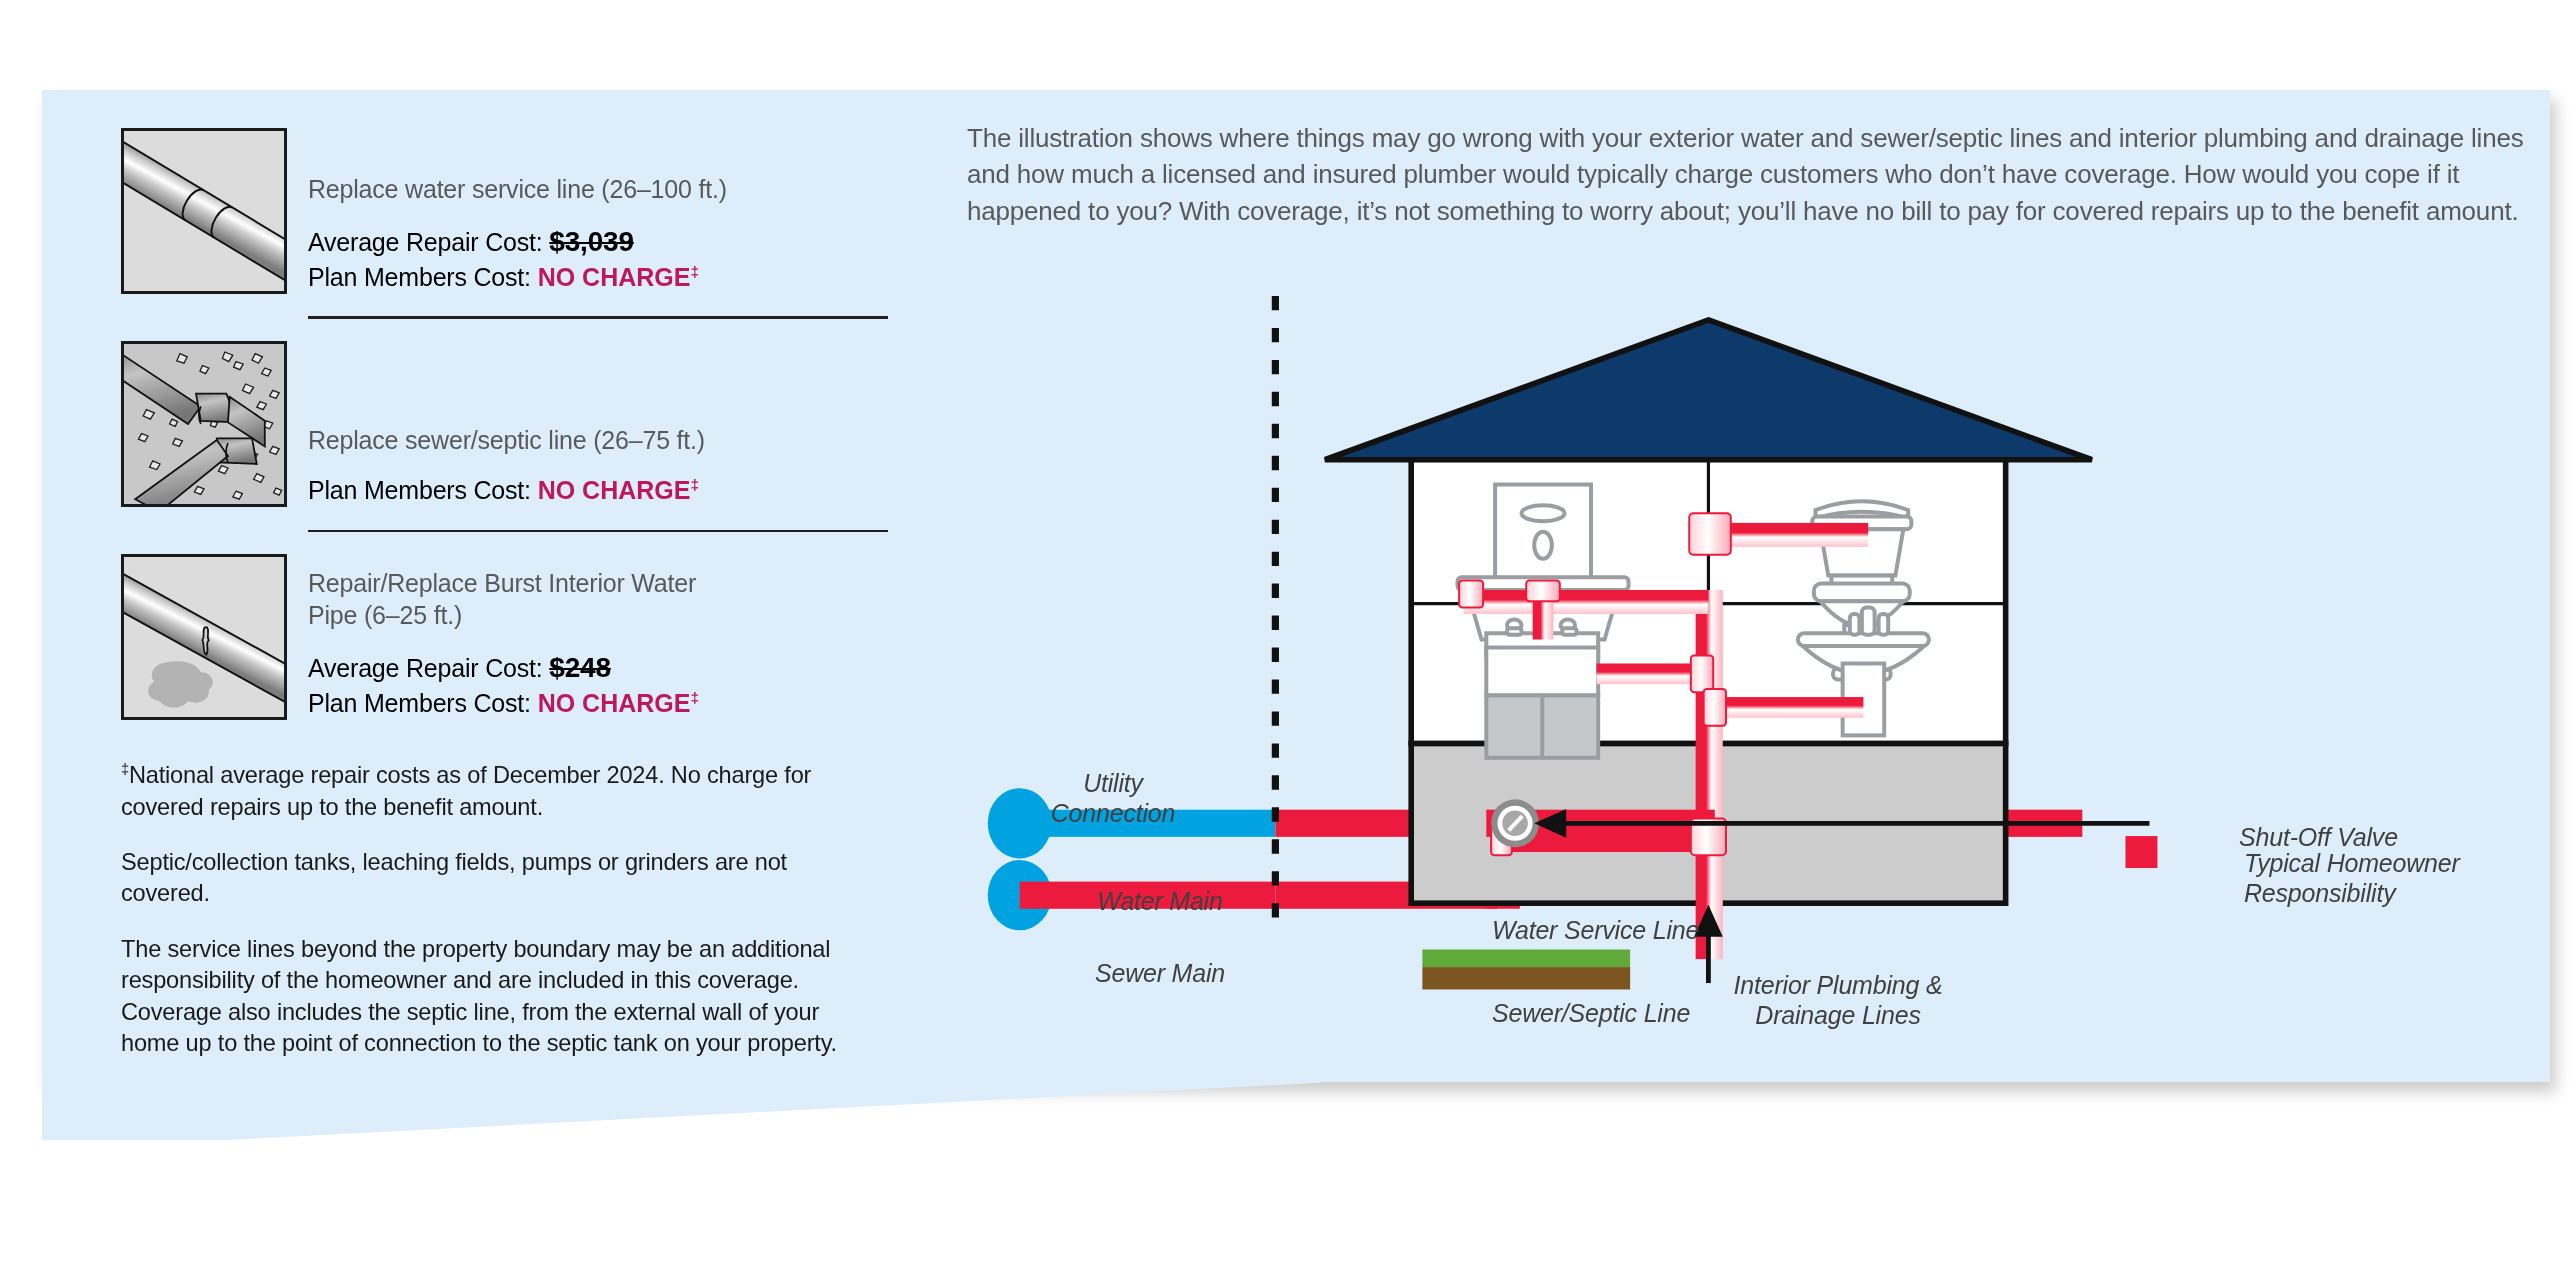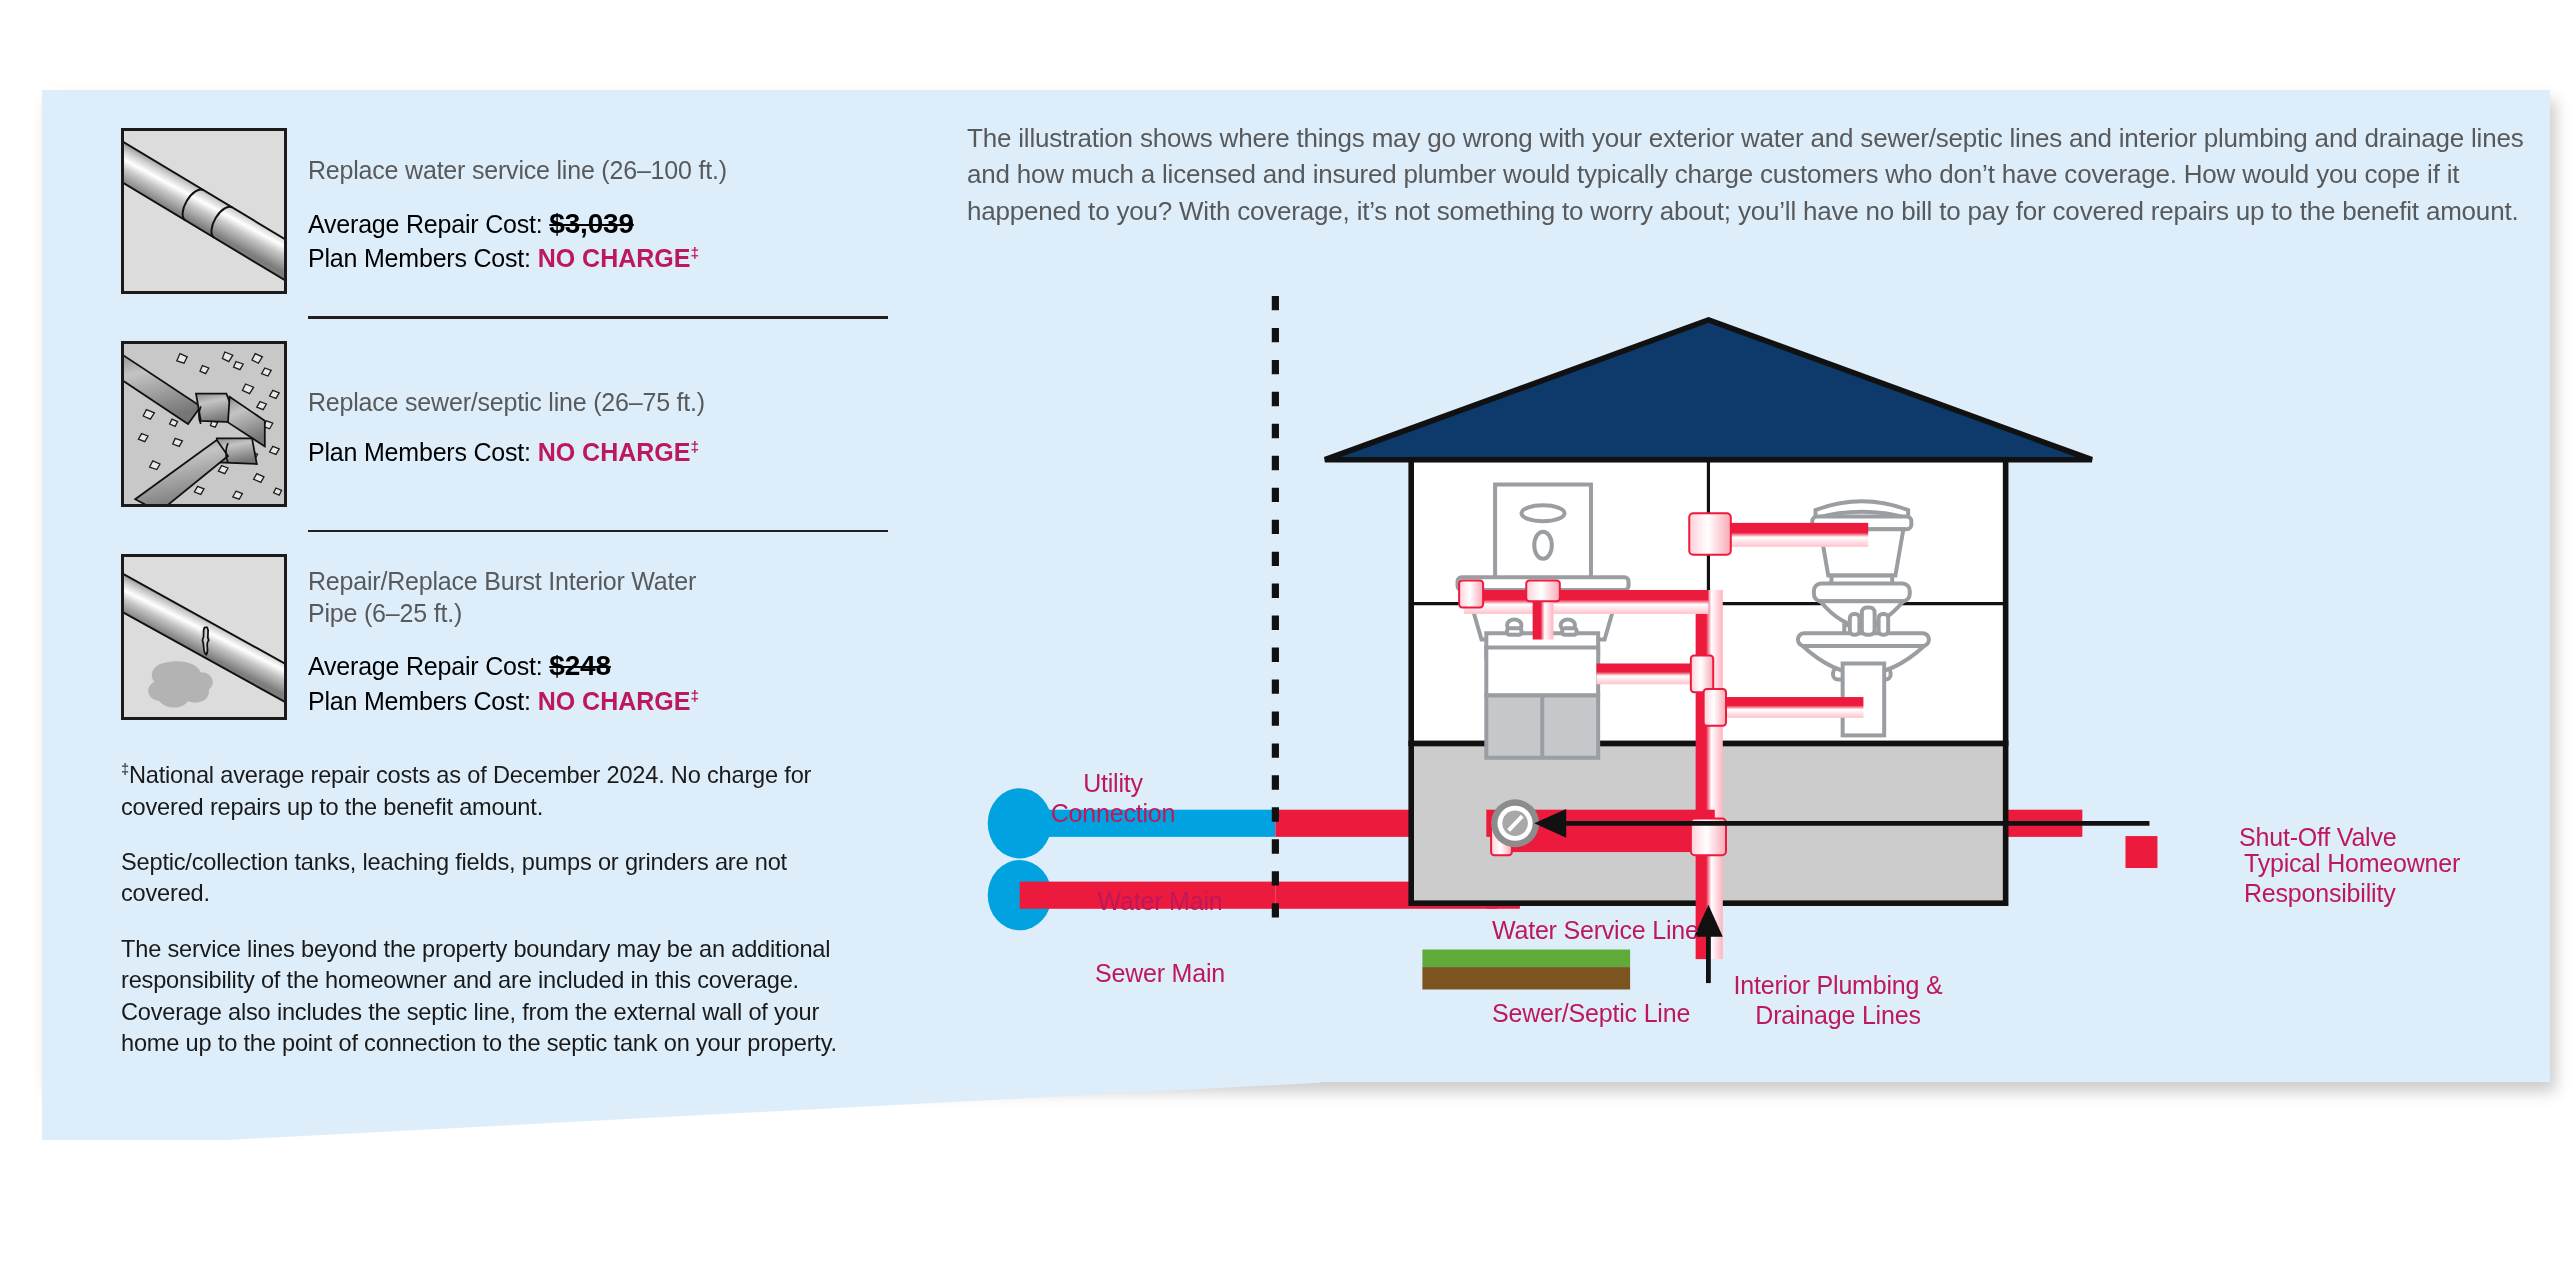--- a/index.html
+++ b/index.html
@@ -34,21 +34,21 @@
     filter: drop-shadow(3.2px 6.4px 8px rgba(0,0,0,0.18));
   }
 
   
   #left-col {
     position: absolute;
     left: 121px; top: 128px;
     width: 767px;
   }
 
-  .cost-item { position: relative; display: flex; align-items: center; }
+  .cost-item { position: relative; display: flex; align-items: flex-end; }
   .thumb {
     width: 166px; height: 166px;
     border: 3.2px solid #1a1a1a;
     background: #dcdcdc;
     flex: 0 0 auto;
     position: relative;
     overflow: hidden;
   }
   .thumb svg { display: block; width: 100%; height: 100%; }
 
@@ -108,24 +108,25 @@
   #diagram {
     position: absolute;
     left: 927px; top: 264px;
     width: 1598px; height: 783px;
   }
   #diagram svg { display: block; }
 
   .dlabel {
     position: absolute;
     font-size: 25px;
-    color: #be185d;
+    color: #404040;
     line-height: 1.18;
     letter-spacing: -0.2px;
     white-space: pre-line;
+    font-style: italic;
   }
   .dlabel.center { text-align: center; }
 </style>
 </head>
 <body>
 
 <div id="stage">
 
   <div id="card-body"></div>
   <div id="card-tail"></div>

